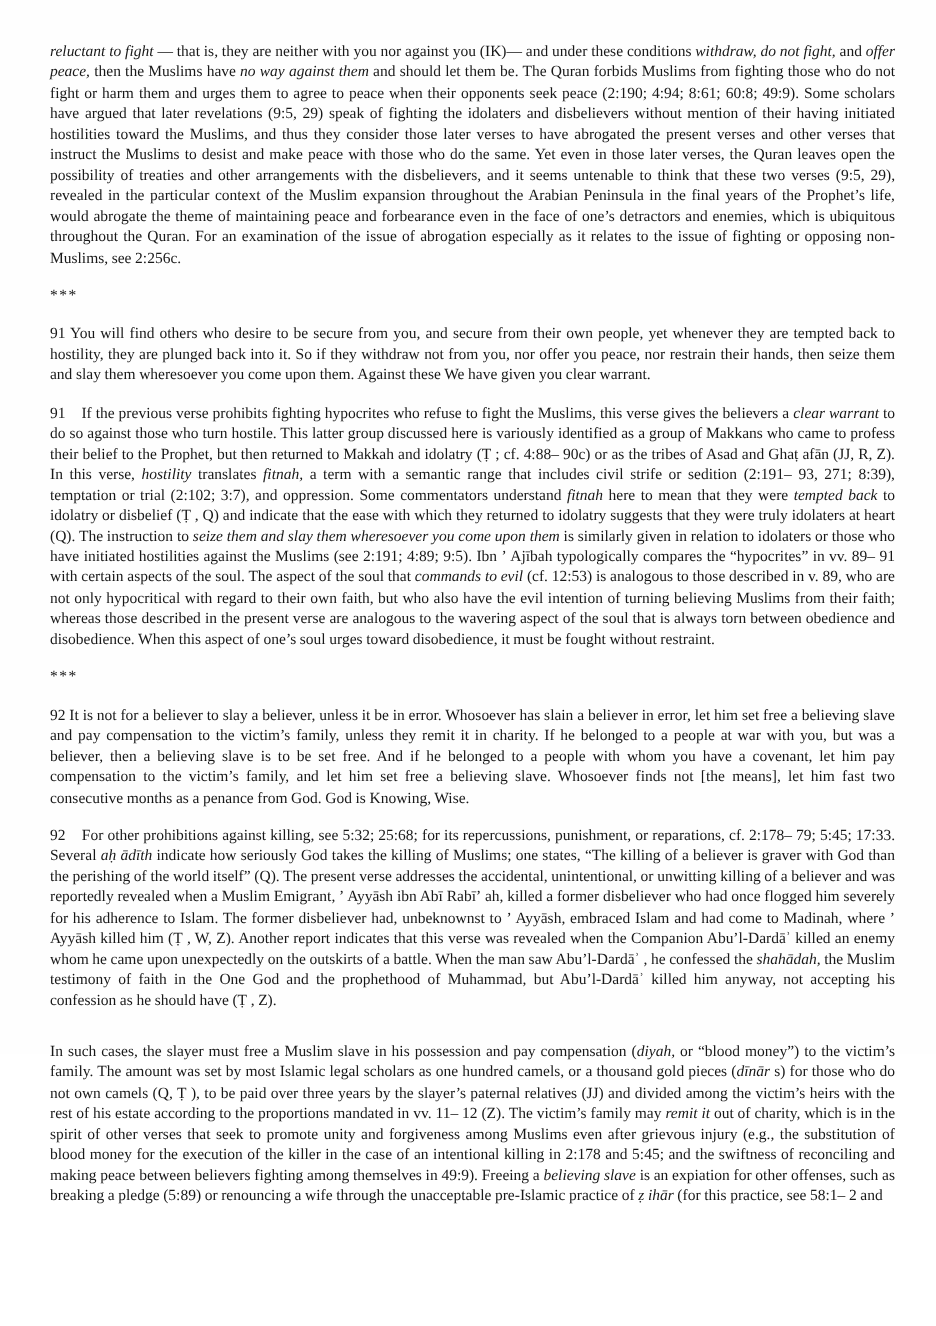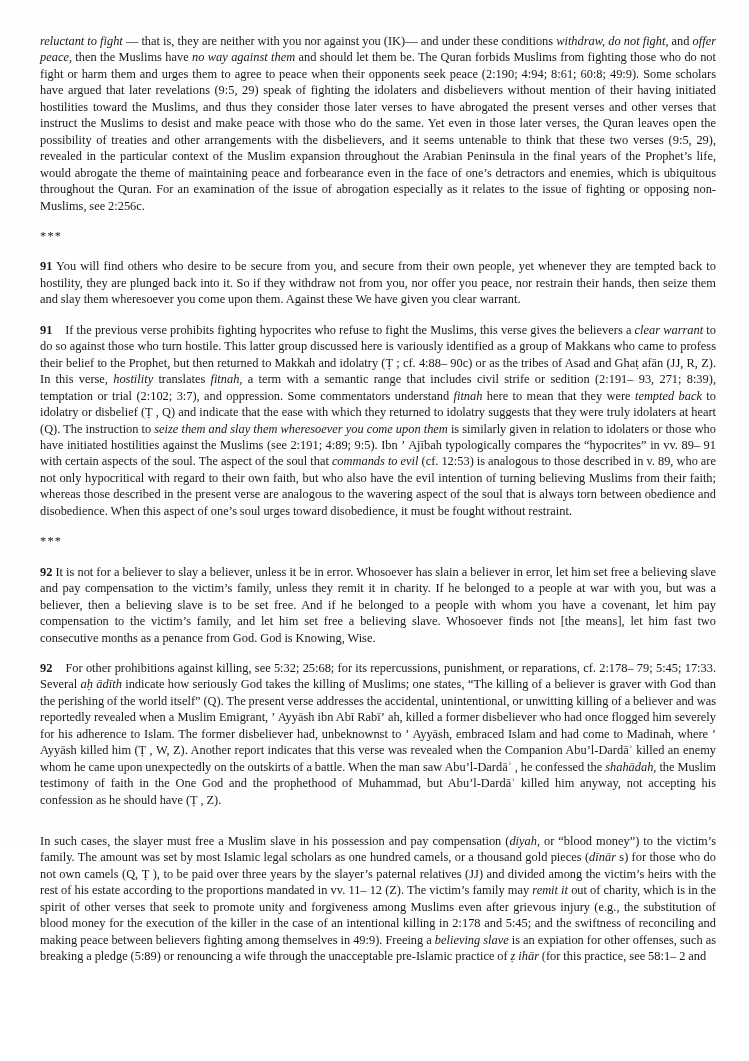--- a/index.html
+++ b/index.html
@@ -41,21 +41,20 @@
     margin: 0 0 14px 0;
     font-size: 12.4px;
     line-height: 16.45px;
     letter-spacing: 1.2px;
     font-family: "Liberation Serif", serif;
   }
   .sep-top { margin-top: 5px; }
 
   .verse-num {
     font-style: normal;
-    font-weight: bold;
   }
   .gap { white-space: pre; }
 
   i, .it { font-style: italic; }
 
   
   .doc-body { filter: contrast(1.02); }
 </style>
 </head>
 <body>

